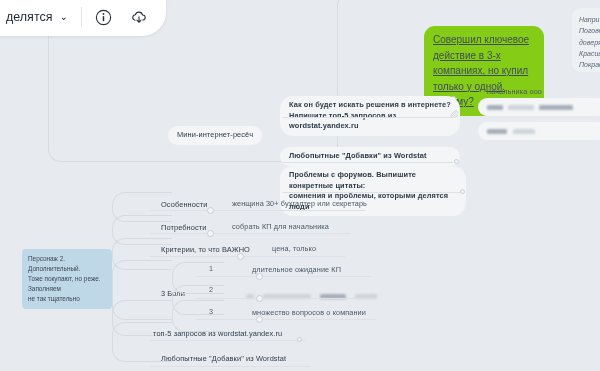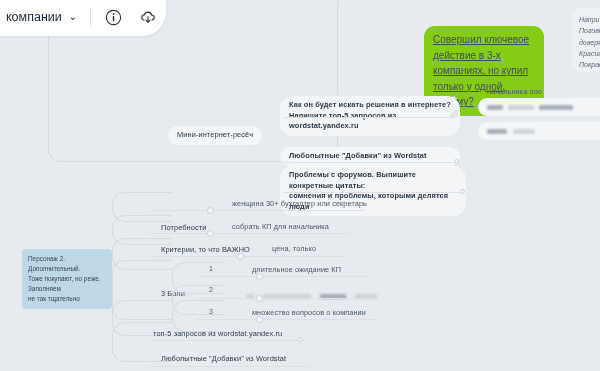--- a/index.html
+++ b/index.html
@@ -137,21 +137,21 @@
   .redact.dark { background: #a7afb8; }
   .attach-icon { position: absolute; opacity: .45; }
   .num { font-size: 7.2px; color: #55616e; }
 </style>
 </head>
 <body>
 
 <div id="canvas">
 
   <div id="toolbar">
-    <div class="doc-name">компании</div>
+    <div class="doc-name">делятся</div>
     <div class="chev">⌄</div>
     <div class="divider"></div>
     <div class="tbtn">
       <svg width="17" height="17" viewBox="0 0 20 20">
         <circle cx="10" cy="10" r="8.4" fill="none" stroke="#27313d" stroke-width="1.3"></circle>
         <circle cx="10" cy="5.9" r="1.05" fill="#27313d"></circle>
         <rect x="9.1" y="8.3" width="1.8" height="6.2" rx=".85" fill="#27313d"></rect>
       </svg>
     </div>
     <div class="tbtn">
@@ -216,20 +216,21 @@
 Заполняем
 не так тщательно</div>
 
   <div class="track" style="left:112px; top:192px; width:60px; height:30px;"></div>
   <div class="track" style="left:112px; top:215px; width:60px; height:30px;"></div>
   <div class="track" style="left:112px; top:238px; width:60px; height:32px;"></div>
   <div class="track" style="left:112px; top:260px; width:60px; height:60px;"></div>
   <div class="track" style="left:112px; top:300px; width:60px; height:36px;"></div>
   <div class="track" style="left:112px; top:322px; width:60px; height:40px;"></div>
 
+  <div class="node plain" style="left:152px; top:196px;">Особенности</div>
   <div class="label-only" style="left:232px; top:199px;">женщина 30+ бухгалтер или секретарь</div>
   <div class="underline" style="left:150px; top:210px; width:215px;"></div>
   <div class="knob" style="left:207px; top:207px;"></div>
 
   <div class="node plain" style="left:152px; top:219px;">Потребности</div>
   <div class="label-only" style="left:232px; top:222px;">собрать КП для начальника</div>
   <div class="underline" style="left:150px; top:233px; width:200px;"></div>
   <div class="knob" style="left:207px; top:230px;"></div>
 
   <div class="node plain" style="left:152px; top:241px;">Критерии, то что ВАЖНО</div>

